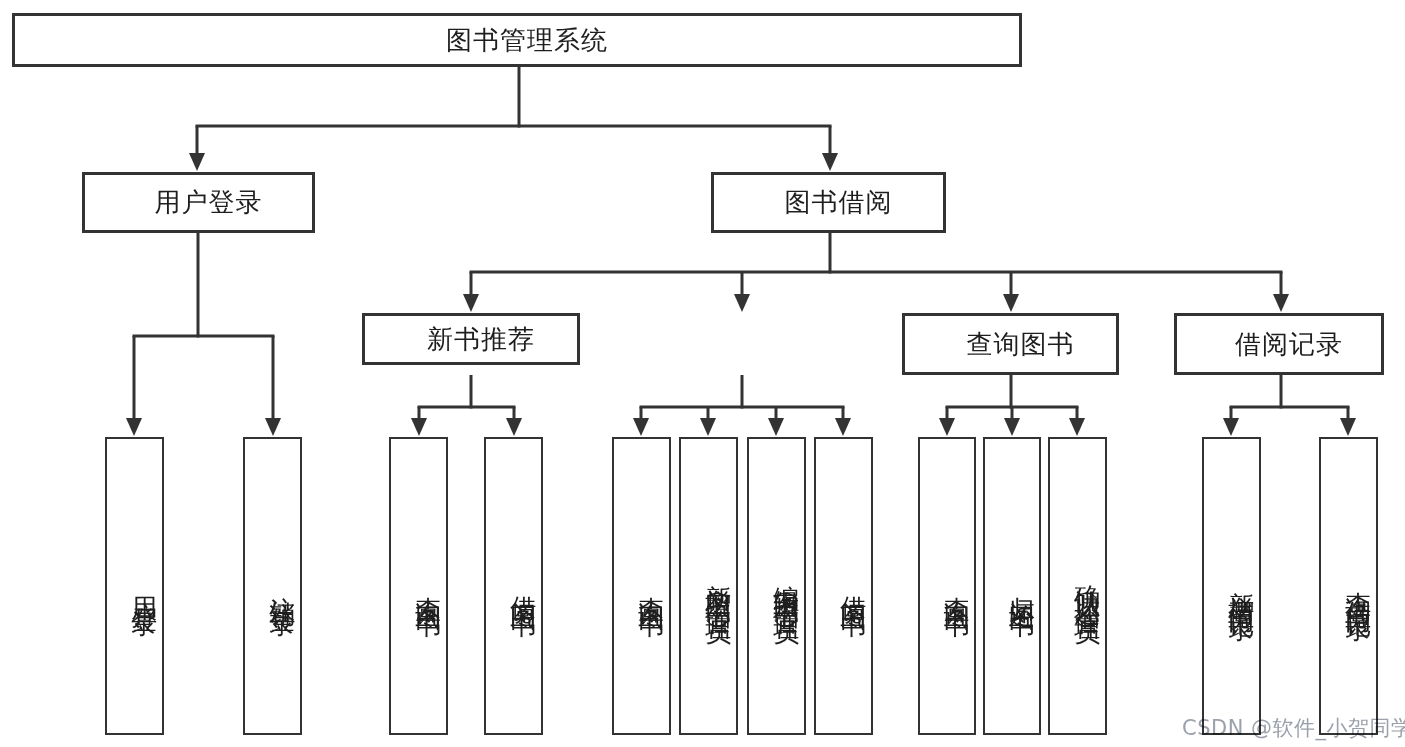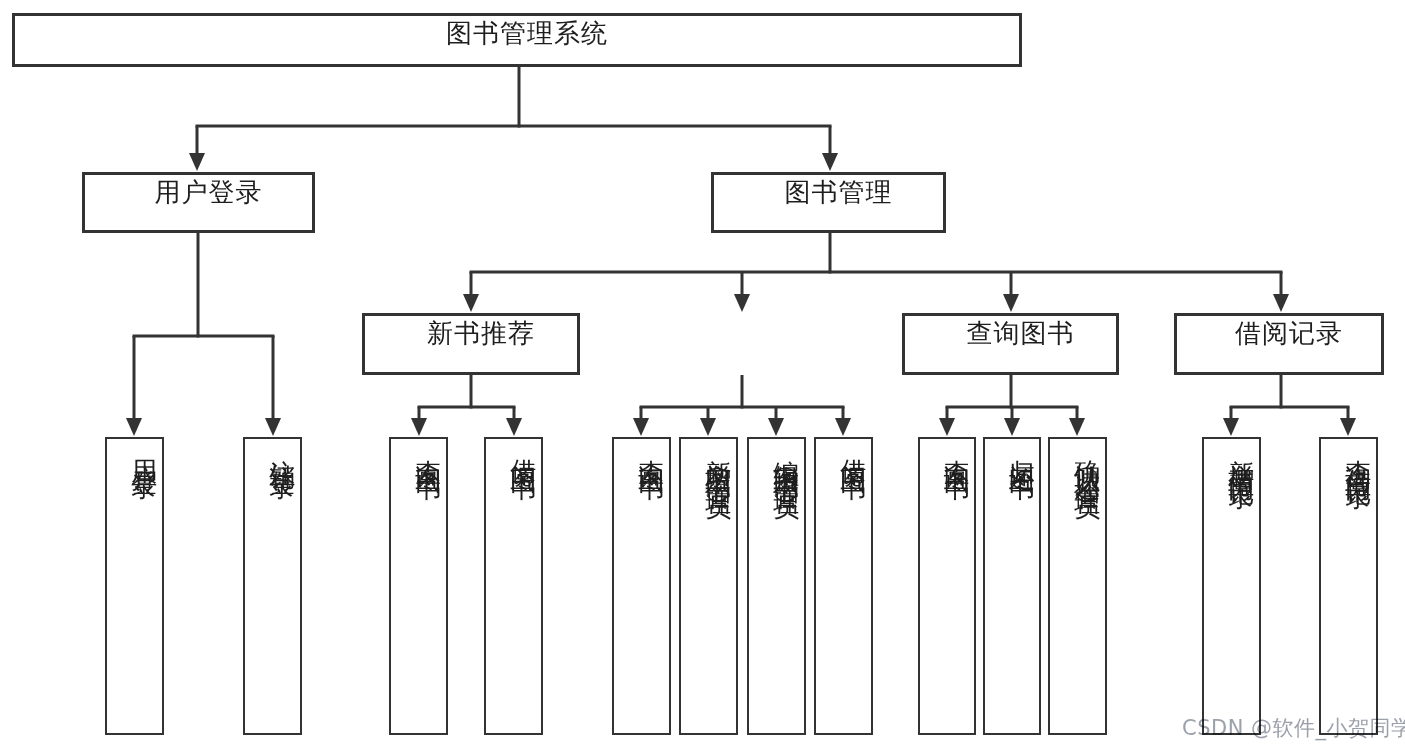--- a/index.html
+++ b/index.html
@@ -9,21 +9,21 @@
     background:#ffffff;
     font-family:"DejaVu Sans","Liberation Sans",sans-serif;
     overflow:hidden;
   }
   .connectors{position:absolute;left:0;top:0;z-index:1;}
   .box{
     position:absolute;
     box-sizing:border-box;
     background:#ffffff;
     border:3px solid #333333;
-    display:flex;justify-content:center;
+    display:flex;align-items:center;justify-content:center;
     color:#1e1e1e;
     z-index:2;
     padding-left:20px;
   }
   .box.h span{
     font-size:26px;
     letter-spacing:1px;
     white-space:nowrap;
   }
   .box.v{border-width:2px;}
@@ -114,24 +114,24 @@
   </svg>
 
   <div class="box h" style="left:12px;top:13px;width:1010px;height:54px">
     <span>图书管理系统</span>
   </div>
 
   <div class="box h" style="left:82px;top:172px;width:233px;height:61px">
     <span>用户登录</span>
   </div>
   <div class="box h" style="left:711px;top:172px;width:235px;height:61px">
-    <span>图书管理</span>
+    <span>图书借阅</span>
   </div>
 
-  <div class="box h" style="left:362px;top:313px;width:218px;height:62px">
+  <div class="box h" style="left:362px;top:313px;width:218px;height:52px">
     <span>新书推荐</span>
   </div>
   <div class="box h" style="left:902px;top:313px;width:217px;height:62px">
     <span>查询图书</span>
   </div>
   <div class="box h" style="left:1174px;top:313px;width:210px;height:62px">
     <span>借阅记录</span>
   </div>
 
   <div class="box v" style="left:105px;top:437px;width:59px;height:298px">

